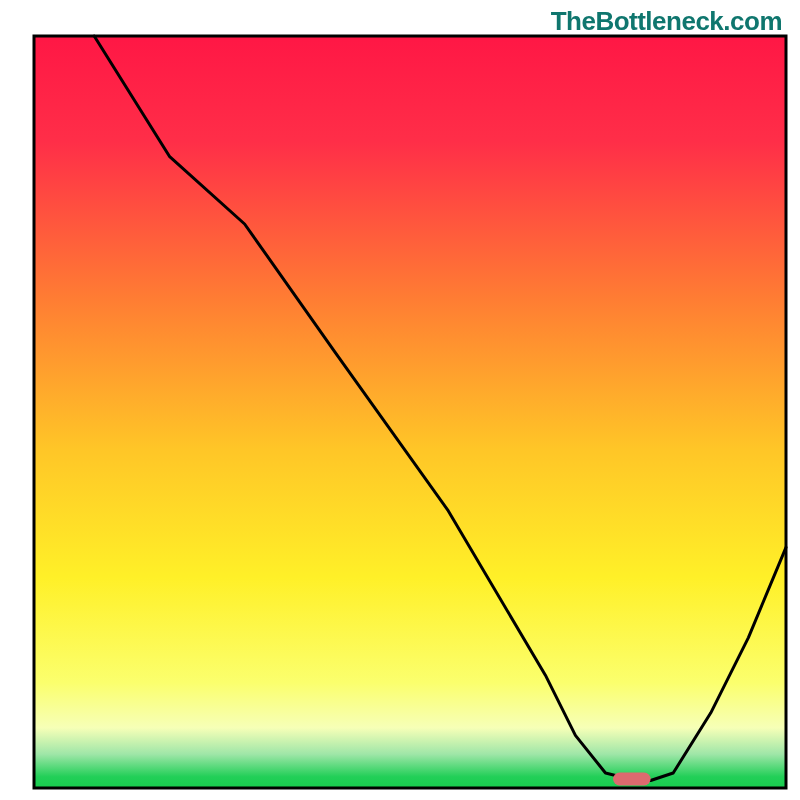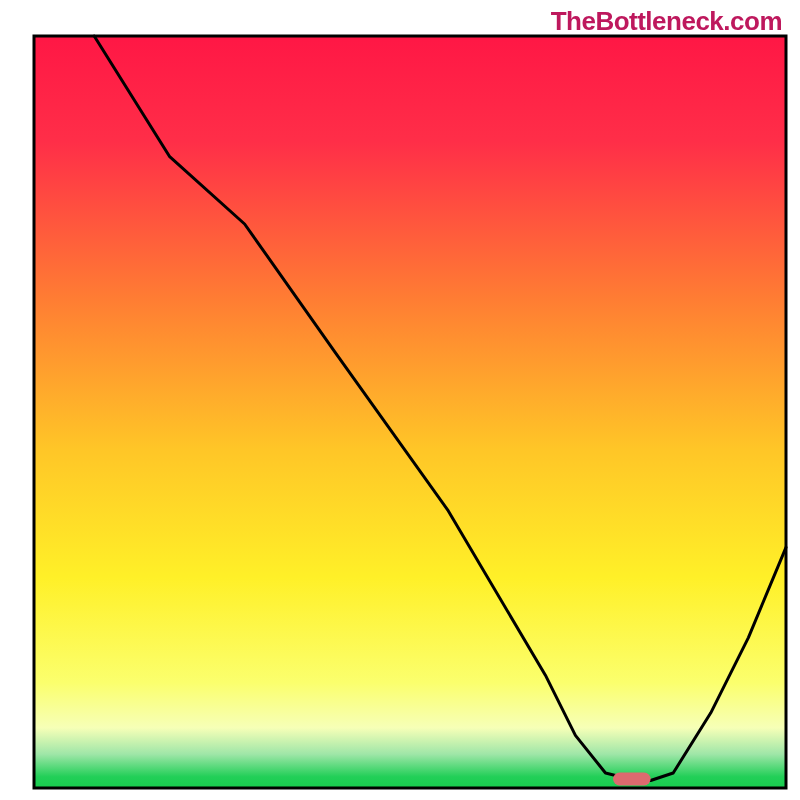--- a/index.html
+++ b/index.html
@@ -15,21 +15,21 @@
     position: relative;
     width: 800px;
     height: 800px;
   }
   .watermark {
     position: absolute;
     top: 6px;
     right: 18px;
     font-size: 26px;
     font-weight: 600;
-    color: #be185d;
+    color: #0f766e;
     letter-spacing: -0.5px;
   }
   svg.chart {
     position: absolute;
     left: 0;
     top: 0;
   }
 </style>
 </head>
 <body>

